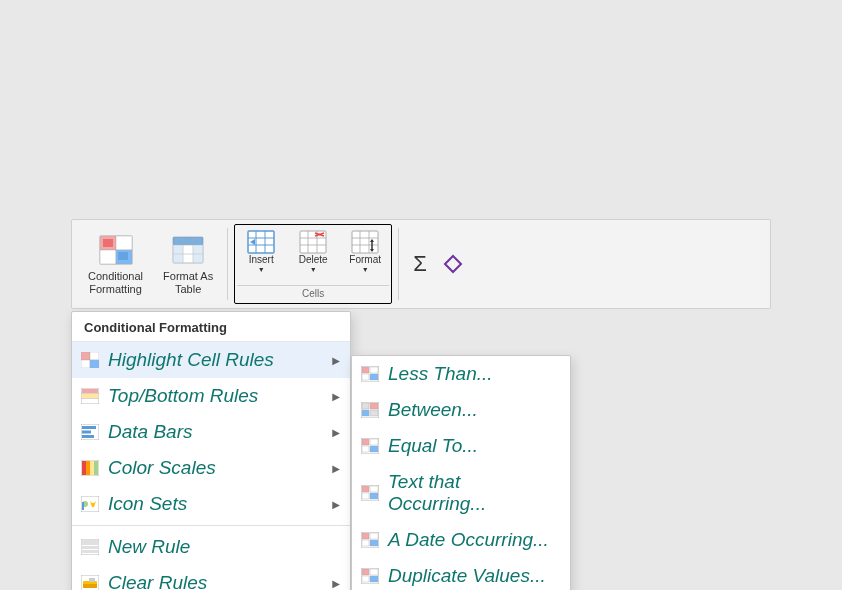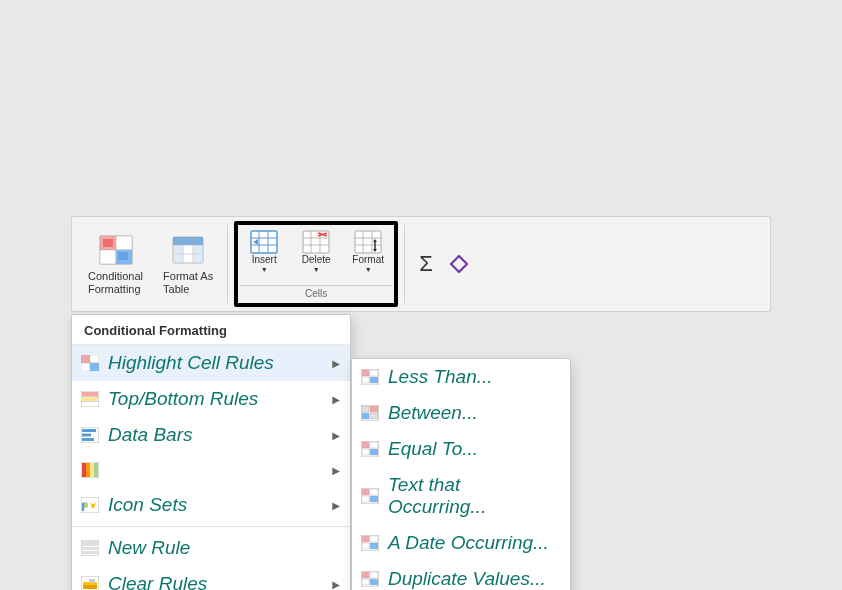--- a/index.html
+++ b/index.html
@@ -47,20 +47,21 @@
       width: 36px;
       height: 36px;
       display: flex;
       align-items: center;
       justify-content: center;
       margin-bottom: 2px;
     }
 
     .ribbon-label {
       font-size: 11px;
+      text-align: center;
       line-height: 1.2;
       color: #333;
     }
 
     .ribbon-divider {
       width: 1px;
       background: #d0d0d0;
       margin: 4px 2px;
     }
 
@@ -224,21 +225,21 @@
           <rect x="21" y="18" width="10" height="9" fill="#bdd7ee" opacity="0.5"></rect>
         </svg>
       </div>
       <div class="ribbon-label" style="white-space:pre-line">Format As
 Table</div>
     </div>
 
 
     <div class="ribbon-divider"></div>
 
-    <div style="display:flex; flex-direction:column; border: 4px solid #000000; border-radius:2px; padding:2px;">
+    <div style="display:flex; flex-direction:column; border: 1px solid #000000; border-radius:2px; padding:2px;">
       <div style="display:flex; gap:4px;">
         <div class="cells-btn">
           <svg width="28" height="24" viewBox="0 0 28 24">
             <rect x="1" y="1" width="26" height="22" rx="1" fill="white" stroke="#5b9bd5" stroke-width="1.5"></rect>
             <line x1="1" y1="8" x2="27" y2="8" stroke="#5b9bd5" stroke-width="1"></line>
             <line x1="9" y1="1" x2="9" y2="23" stroke="#5b9bd5" stroke-width="1"></line>
             <line x1="18" y1="1" x2="18" y2="23" stroke="#5b9bd5" stroke-width="1"></line>
             <line x1="1" y1="15" x2="27" y2="15" stroke="#5b9bd5" stroke-width="1"></line>
 
             <polygon points="3,12 8,9 8,15" fill="#5b9bd5"></polygon>
@@ -342,20 +343,21 @@
       <div class="menu-item">
         <div class="menu-item-icon">
           <svg width="18" height="16" viewBox="0 0 18 16">
             <rect x="0" y="0" width="18" height="16" rx="1" fill="white" stroke="#aaa" stroke-width="0.8"></rect>
             <rect x="1" y="1" width="4" height="14" fill="#e84545"></rect>
             <rect x="5" y="1" width="4" height="14" fill="#ff9900"></rect>
             <rect x="9" y="1" width="4" height="14" fill="#ffe699"></rect>
             <rect x="13" y="1" width="4" height="14" fill="#a9d18e"></rect>
           </svg>
         </div>
+        <span class="menu-item-label">Color Scales</span>
         <span class="menu-item-arrow">▶</span>
       </div>
 
       <div class="menu-item">
         <div class="menu-item-icon">
           <svg width="18" height="16" viewBox="0 0 18 16">
             <rect x="0" y="0" width="18" height="16" rx="1" fill="white" stroke="#aaa" stroke-width="0.8"></rect>
             <circle cx="4" cy="8" r="3" fill="#a9d18e"></circle>
             <polygon points="9,5 11,11 13,11 15,5 13,7 11,7" fill="#ffc000"></polygon>
             <rect x="1" y="6" width="2" height="8" fill="#5b9bd5"></rect>

